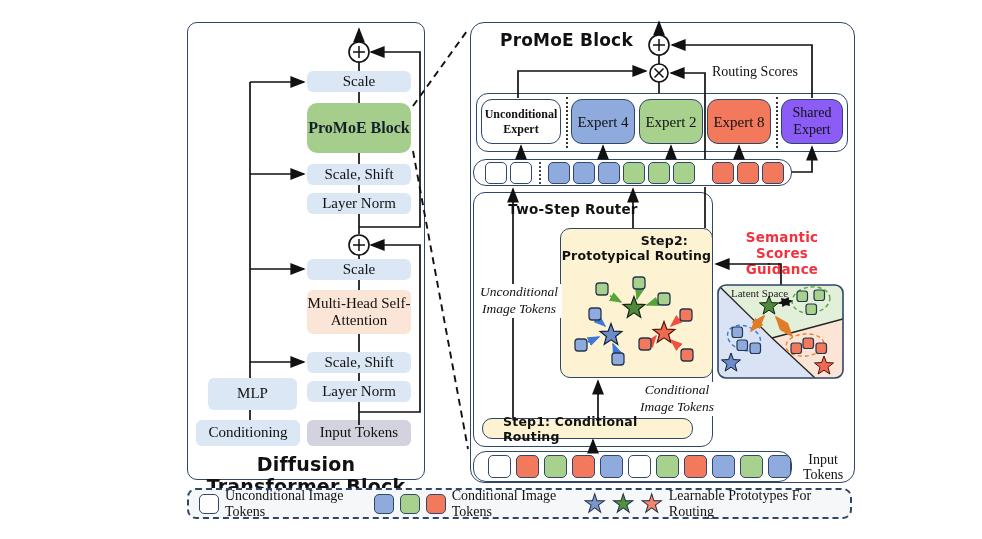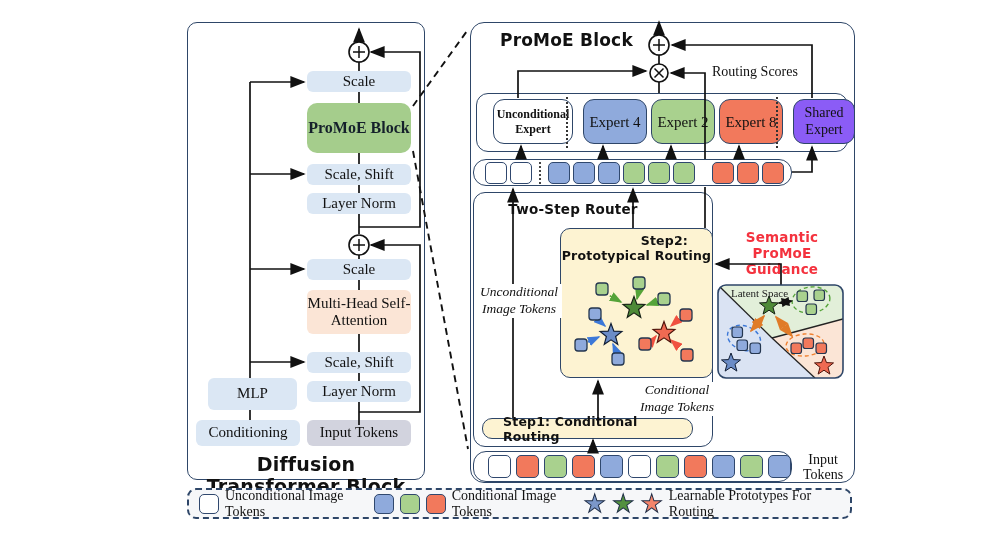--- a/index.html
+++ b/index.html
@@ -12,21 +12,21 @@
   .node{display:flex;align-items:center;justify-content:center;text-align:center;
         border-radius:6px;font-size:15px;line-height:1.15;z-index:2;}
   .lb{background:#dbe7f4;}
   .peach{background:#fbe5d6;}
   .gray{background:#d2d3de;}
   .greenbox{background:#a5cd8c;border-radius:10px;font-weight:bold;font-size:16px;color:#15202b;}
   .comic{font-family:"DejaVu Sans", sans-serif;font-weight:700;letter-spacing:.2px;}
   .serif-it{font-style:italic;font-size:13.5px;text-align:center;line-height:1.25;}
   
   .expert{display:flex;align-items:center;justify-content:center;text-align:center;
-          border:1.6px solid #2e4668;border-radius:11px;font-size:15px;line-height:1.2;z-index:2;margin-left:12px;}
+          border:1.6px solid #2e4668;border-radius:11px;font-size:15px;line-height:1.2;z-index:2;}
   .e-white{background:#fff;font-weight:bold;font-size:12px;}
   .e-blue{background:#8faadc;}
   .e-green{background:#a9d18e;}
   .e-orange{background:#f2795c;}
   .e-yellow{background:#8b5cf6;}
   .dotsep{border-left:2.5px dotted #333;width:0;z-index:3;}
   
   .trow{border:1.6px solid #2e4668;border-radius:13px;background:#fff;display:flex;
         align-items:center;z-index:2;}
   .trow-mid{padding-left:11px;gap:3px;}
@@ -106,21 +106,21 @@
   <div class="abs cream" style="left:560px;top:228px;width:153px;height:150px;border-radius:10px;z-index:2;"></div>
   <div class="abs comic" style="left:560px;top:233px;width:128px;text-align:right;font-size:12.5px;z-index:2;">Step2:</div>
   <div class="abs comic" style="left:560px;top:248px;width:153px;text-align:center;font-size:12.5px;z-index:2;">Prototypical Routing</div>
 
   <div class="abs cream comic" style="left:482px;top:418px;width:211px;height:21px;border-radius:10px;z-index:2;display:flex;
               align-items:center;justify-content:center;font-size:12.5px;">Step1: Conditional Routing</div>
 
   <div class="abs serif-it overline-label" style="left:476px;top:284px;width:86px;">Unconditional Image Tokens</div>
   <div class="abs serif-it overline-label" style="left:634px;top:382px;width:86px;">Conditional Image Tokens</div>
 
-  <div class="abs comic red-t" style="left:724px;top:229px;width:116px;text-align:center;font-size:13.5px;line-height:1.2;z-index:2;">Semantic ProMoE Guidance</div>
+  <div class="abs comic red-t" style="left:724px;top:229px;width:116px;text-align:center;font-size:13.5px;line-height:1.2;z-index:2;">Semantic Scores Guidance</div>
 
   <div class="abs trow trow-bot" style="left:473px;top:451px;width:319px;height:31px;">
       <span class="token t-white"></span>
       <span class="token t-orange"></span>
       <span class="token t-green"></span>
       <span class="token t-orange"></span>
       <span class="token t-blue"></span>
       <span class="token t-white"></span>
       <span class="token t-green"></span>
       <span class="token t-orange"></span>

